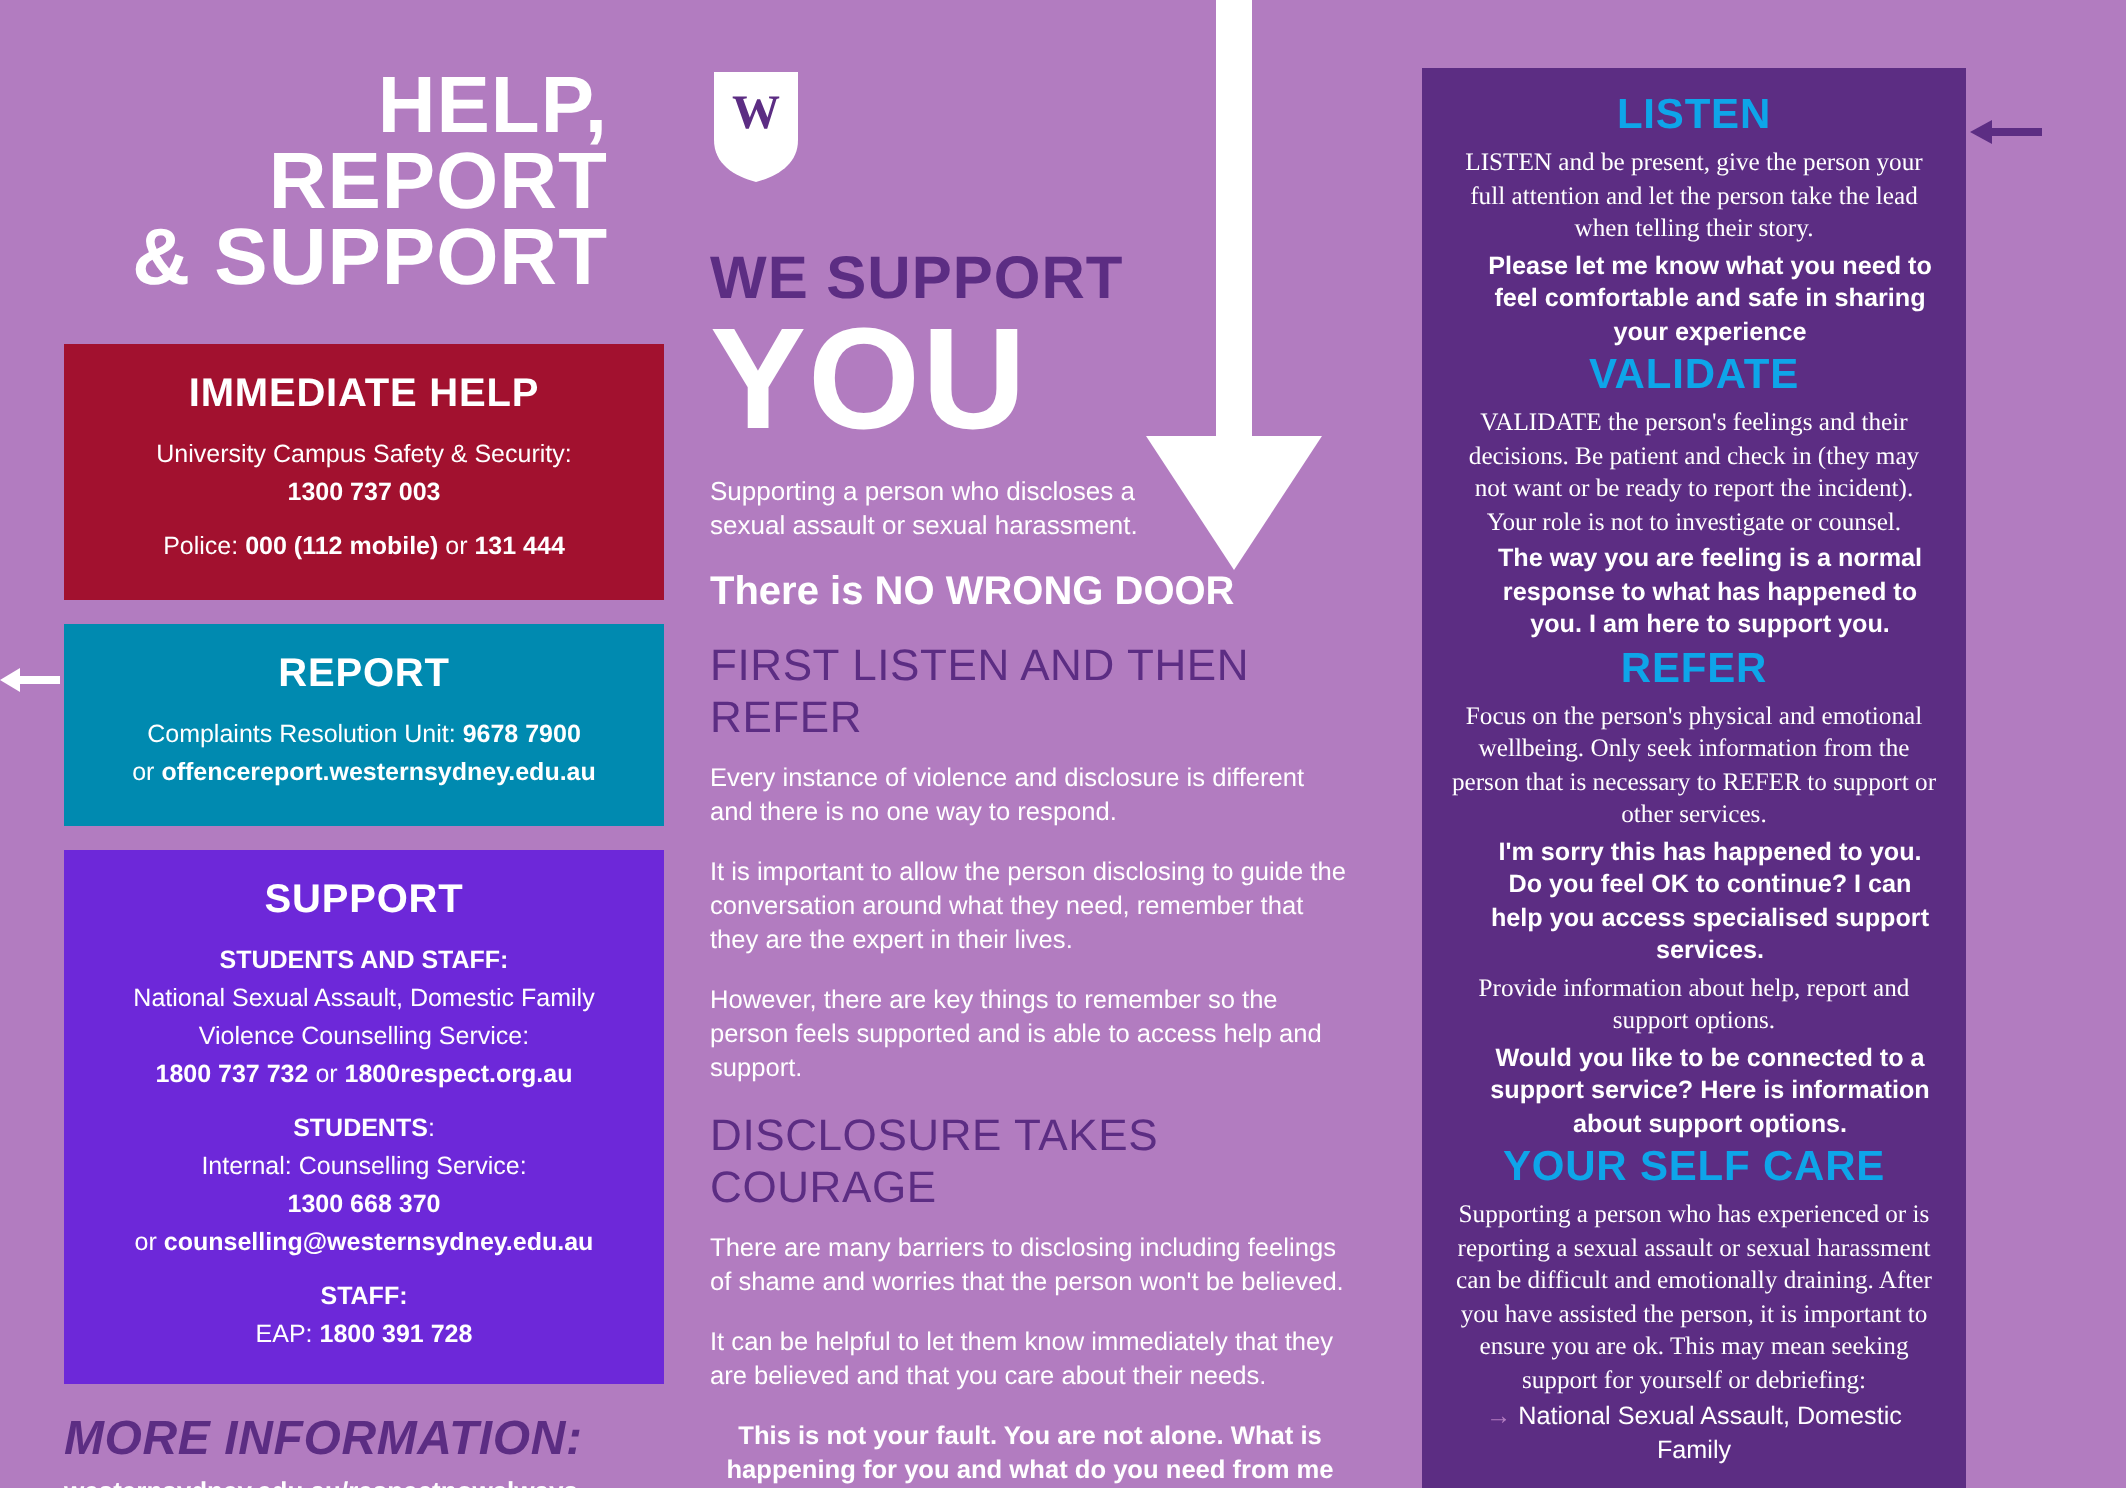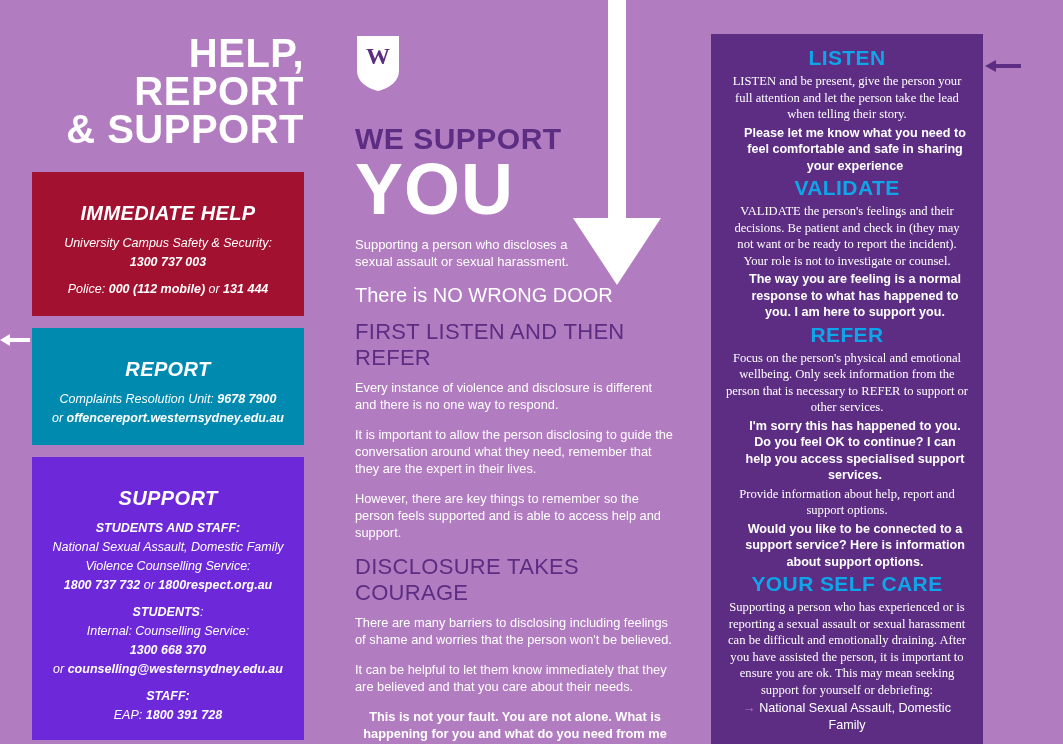--- a/index.html
+++ b/index.html
@@ -29,27 +29,26 @@
     font-weight: bold;
     font-size: 40px;
     line-height: 38px;
     letter-spacing: 0.5px;
     text-align: right;
     text-transform: uppercase;
     margin: 0 0 24px 0;
   }
   .main-title span { display: block; }
   .box {
-    width: 272px;
+    width: 300px;
     box-sizing: border-box;
     color: #ffffff;
     text-align: center;
-    padding: 30px 12px 16px 12px;
+    padding: 14px 12px 16px 12px;
     margin-bottom: 12px;
-    font-style: italic;
   }
   .box-immediate { background: #a2112f; }
   .box-report    { background: #008ab0; }
   .box-support   { background: #6d28d9; }
   .box h2 {
     margin: 0 0 10px 0;
     font-size: 20px;
     font-weight: bold;
     letter-spacing: 0.4px;
     text-transform: uppercase;
@@ -120,21 +119,21 @@
   .mid-intro {
     color: #ffffff;
     font-size: 13px;
     line-height: 17px;
     margin: 0 0 14px 0;
     max-width: 220px;
   }
   .nowrongdoor {
     color: #ffffff;
     font-size: 20px;
-    font-weight: normal;
+    font-weight: bold;
     margin: 0 0 12px 0;
   }
   .sec-head {
     color: #5c2d83;
     font-size: 22px;
     font-weight: normal;
     letter-spacing: 0.3px;
     margin: 0 0 8px 0;
     text-transform: uppercase;
   }

